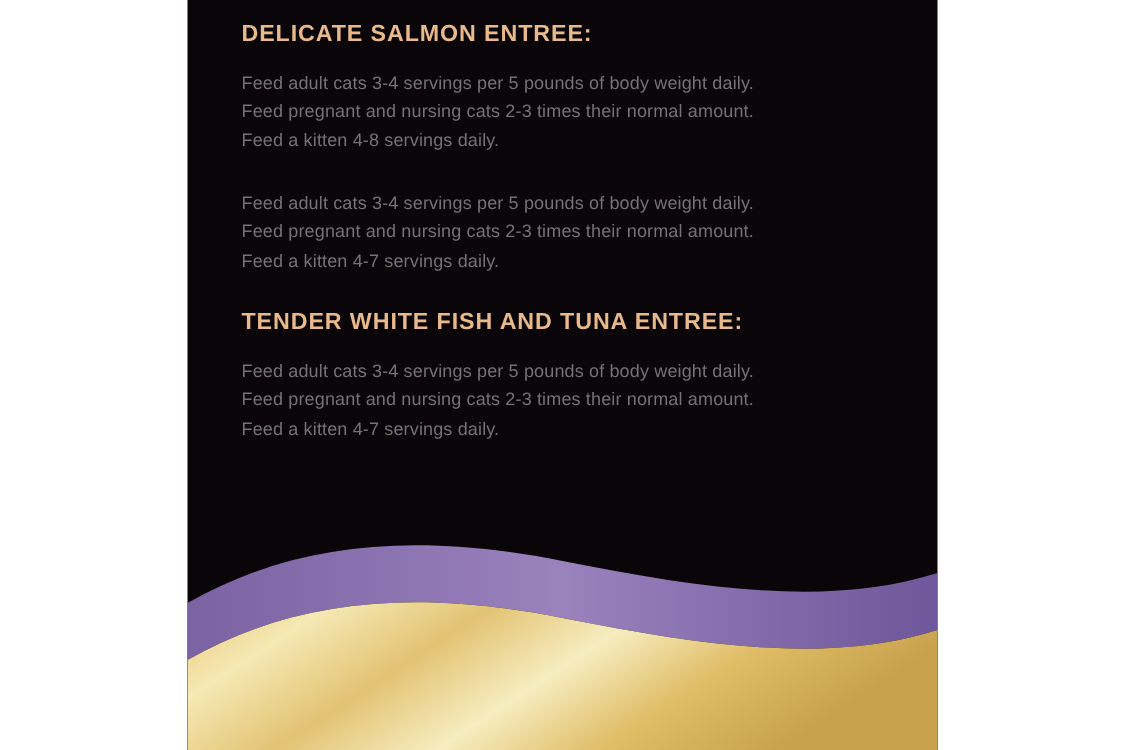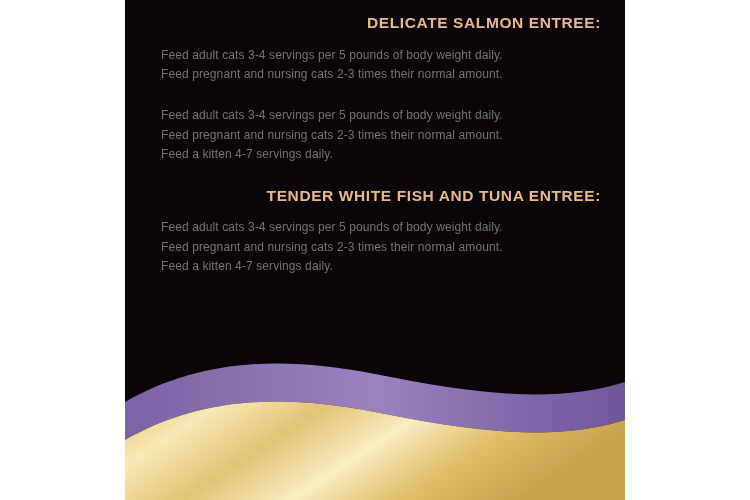--- a/index.html
+++ b/index.html
@@ -42,21 +42,20 @@
     margin-bottom: 0;
   }
   .section-title {
     color: #e8b98a;
     font-size: 15.5px;
     font-weight: bold;
     letter-spacing: 0.6px;
     margin: 0 0 13px 0;
     text-transform: uppercase;
     line-height: 1.2;
-    text-align: right;
   }
   .section-lines {
     margin: 0;
     padding: 0;
     list-style: none;
   }
   .section-lines li {
     color: #737373;
     font-size: 12px;
     line-height: 1.62;
@@ -86,20 +85,21 @@
   <div class="panel">
 
     <div class="content">
       <div class="first-space"></div>
 
       <div class="section">
         <h2 class="section-title">DELICATE SALMON ENTREE:</h2>
         <ul class="section-lines">
           <li>Feed adult cats 3-4 servings per 5 pounds of body weight daily.</li>
           <li>Feed pregnant and nursing cats 2-3 times their normal amount.</li>
+          <li>Feed a kitten 4-8 servings daily.</li>
         </ul>
       </div>
 
       <div class="section">
         <ul class="section-lines">
           <li>Feed adult cats 3-4 servings per 5 pounds of body weight daily.</li>
           <li>Feed pregnant and nursing cats 2-3 times their normal amount.</li>
           <li>Feed a kitten 4-7 servings daily.</li>
         </ul>
       </div>

